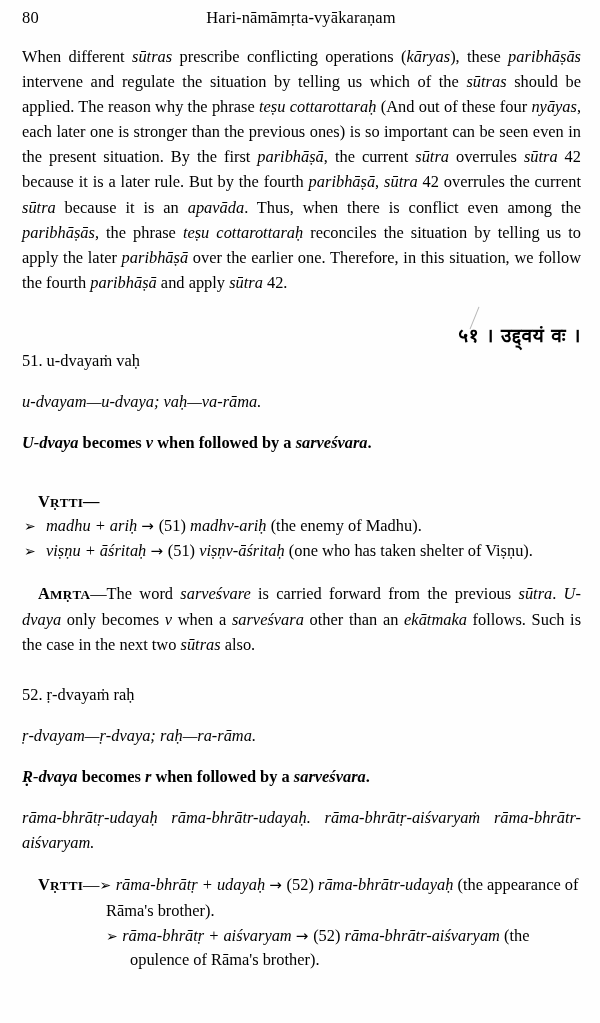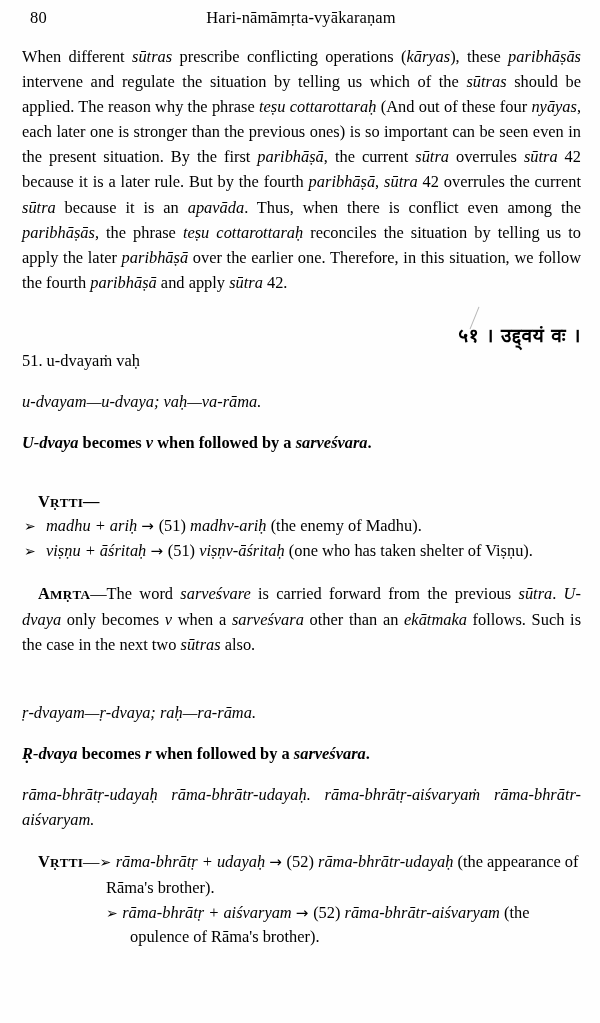--- a/index.html
+++ b/index.html
@@ -27,21 +27,20 @@
     position: absolute;
     left: 22px; top: 8px;
     width: 558px;
     height: 26px;
   }
   .folio {
     position: absolute;
     left: 0; top: 0;
     font-size: 16.5px;
     letter-spacing: .2px;
-    margin-left: 8px;
   }
   .booktitle {
     position: absolute;
     left: 0; top: 0;
     width: 558px;
     text-align: center;
     font-size: 16.5px;
     letter-spacing: .1px;
   }
   
@@ -217,20 +216,21 @@
         </ul>
 
       <div class="sp-md"></div>
 
       <p class="para"><span class="sc"><span class="big">A</span><span class="sm">MṚTA</span></span><span>—</span><span id="amrta51"><span>The</span><span> </span><span>word</span><span> </span><span class="it">sarveśvare</span><span> </span><span>is</span><span> </span><span>carried</span><span> </span><span>forward</span><span> </span><span>from</span><span> </span><span>the</span><span> </span><span>previous</span><span> </span><span class="it">sūtra</span>.<span> </span><span class="it">U-dvaya</span><span> </span><span>only</span><span> </span><span>becomes</span><span> </span><span class="it">v</span><span> </span><span>when</span><span> </span><span>a</span><span> </span><span class="it">sarveśvara</span><span> </span><span>other</span><span> </span><span>than</span><span> </span><span>an</span><span> </span><span class="it">ekātmaka</span><span> </span><span>follows.</span><span> </span><span>Such</span><span> </span><span>is</span><span> </span><span>the</span><span> </span><span>case</span><span> </span><span>in</span><span> </span><span>the</span><span> </span><span>next</span><span> </span><span>two</span><span> </span><span class="it">sūtras</span><span> </span><span>also.</span></span></p>
     </div>
 
     <div class="sp-lg"></div>
 
     <div>
+      <p class="sutra-translit">52. ṛ-dvayaṁ raḥ</p>
 
       <div class="sp-md"></div>
 
       <p class="gloss">ṛ-dvayam—ṛ-dvaya; raḥ—ra-rāma.</p>
 
       <div class="sp-md"></div>
 
       <p class="rule"><span id="rule52"><span class="bdit">Ṛ-dvaya</span><span class="bd"> becomes </span><span class="bdit">r</span><span class="bd"> when followed by a </span><span class="bdit">sarveśvara</span><span class="bd">.</span></span></p>
 
       <div class="sp-md"></div>

